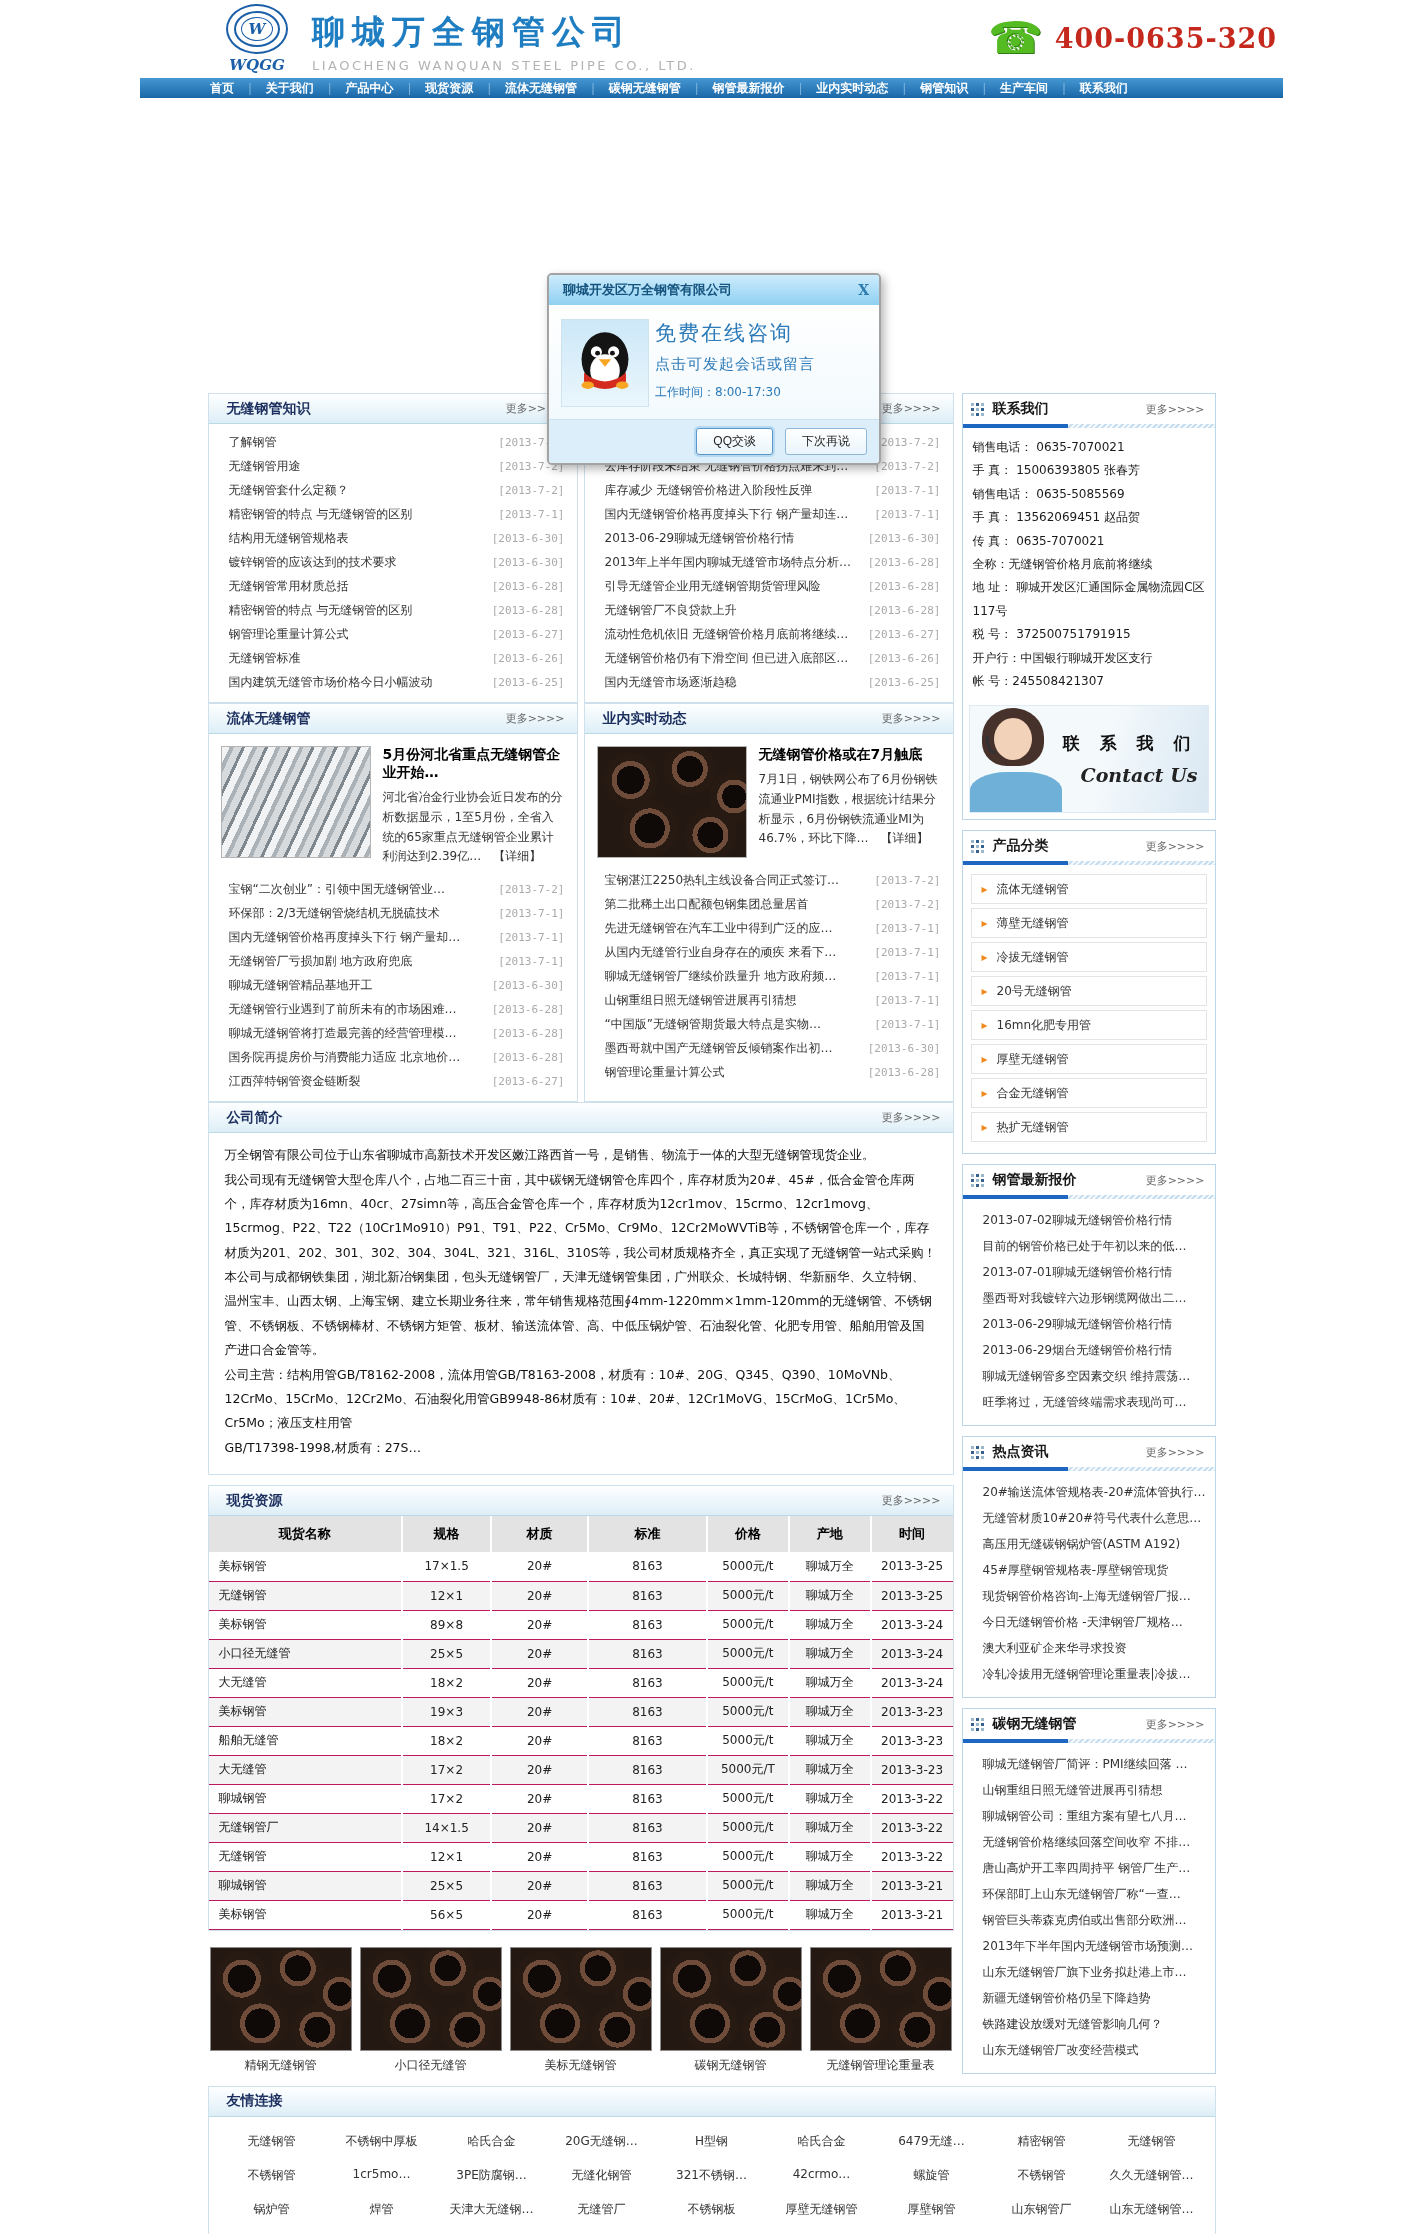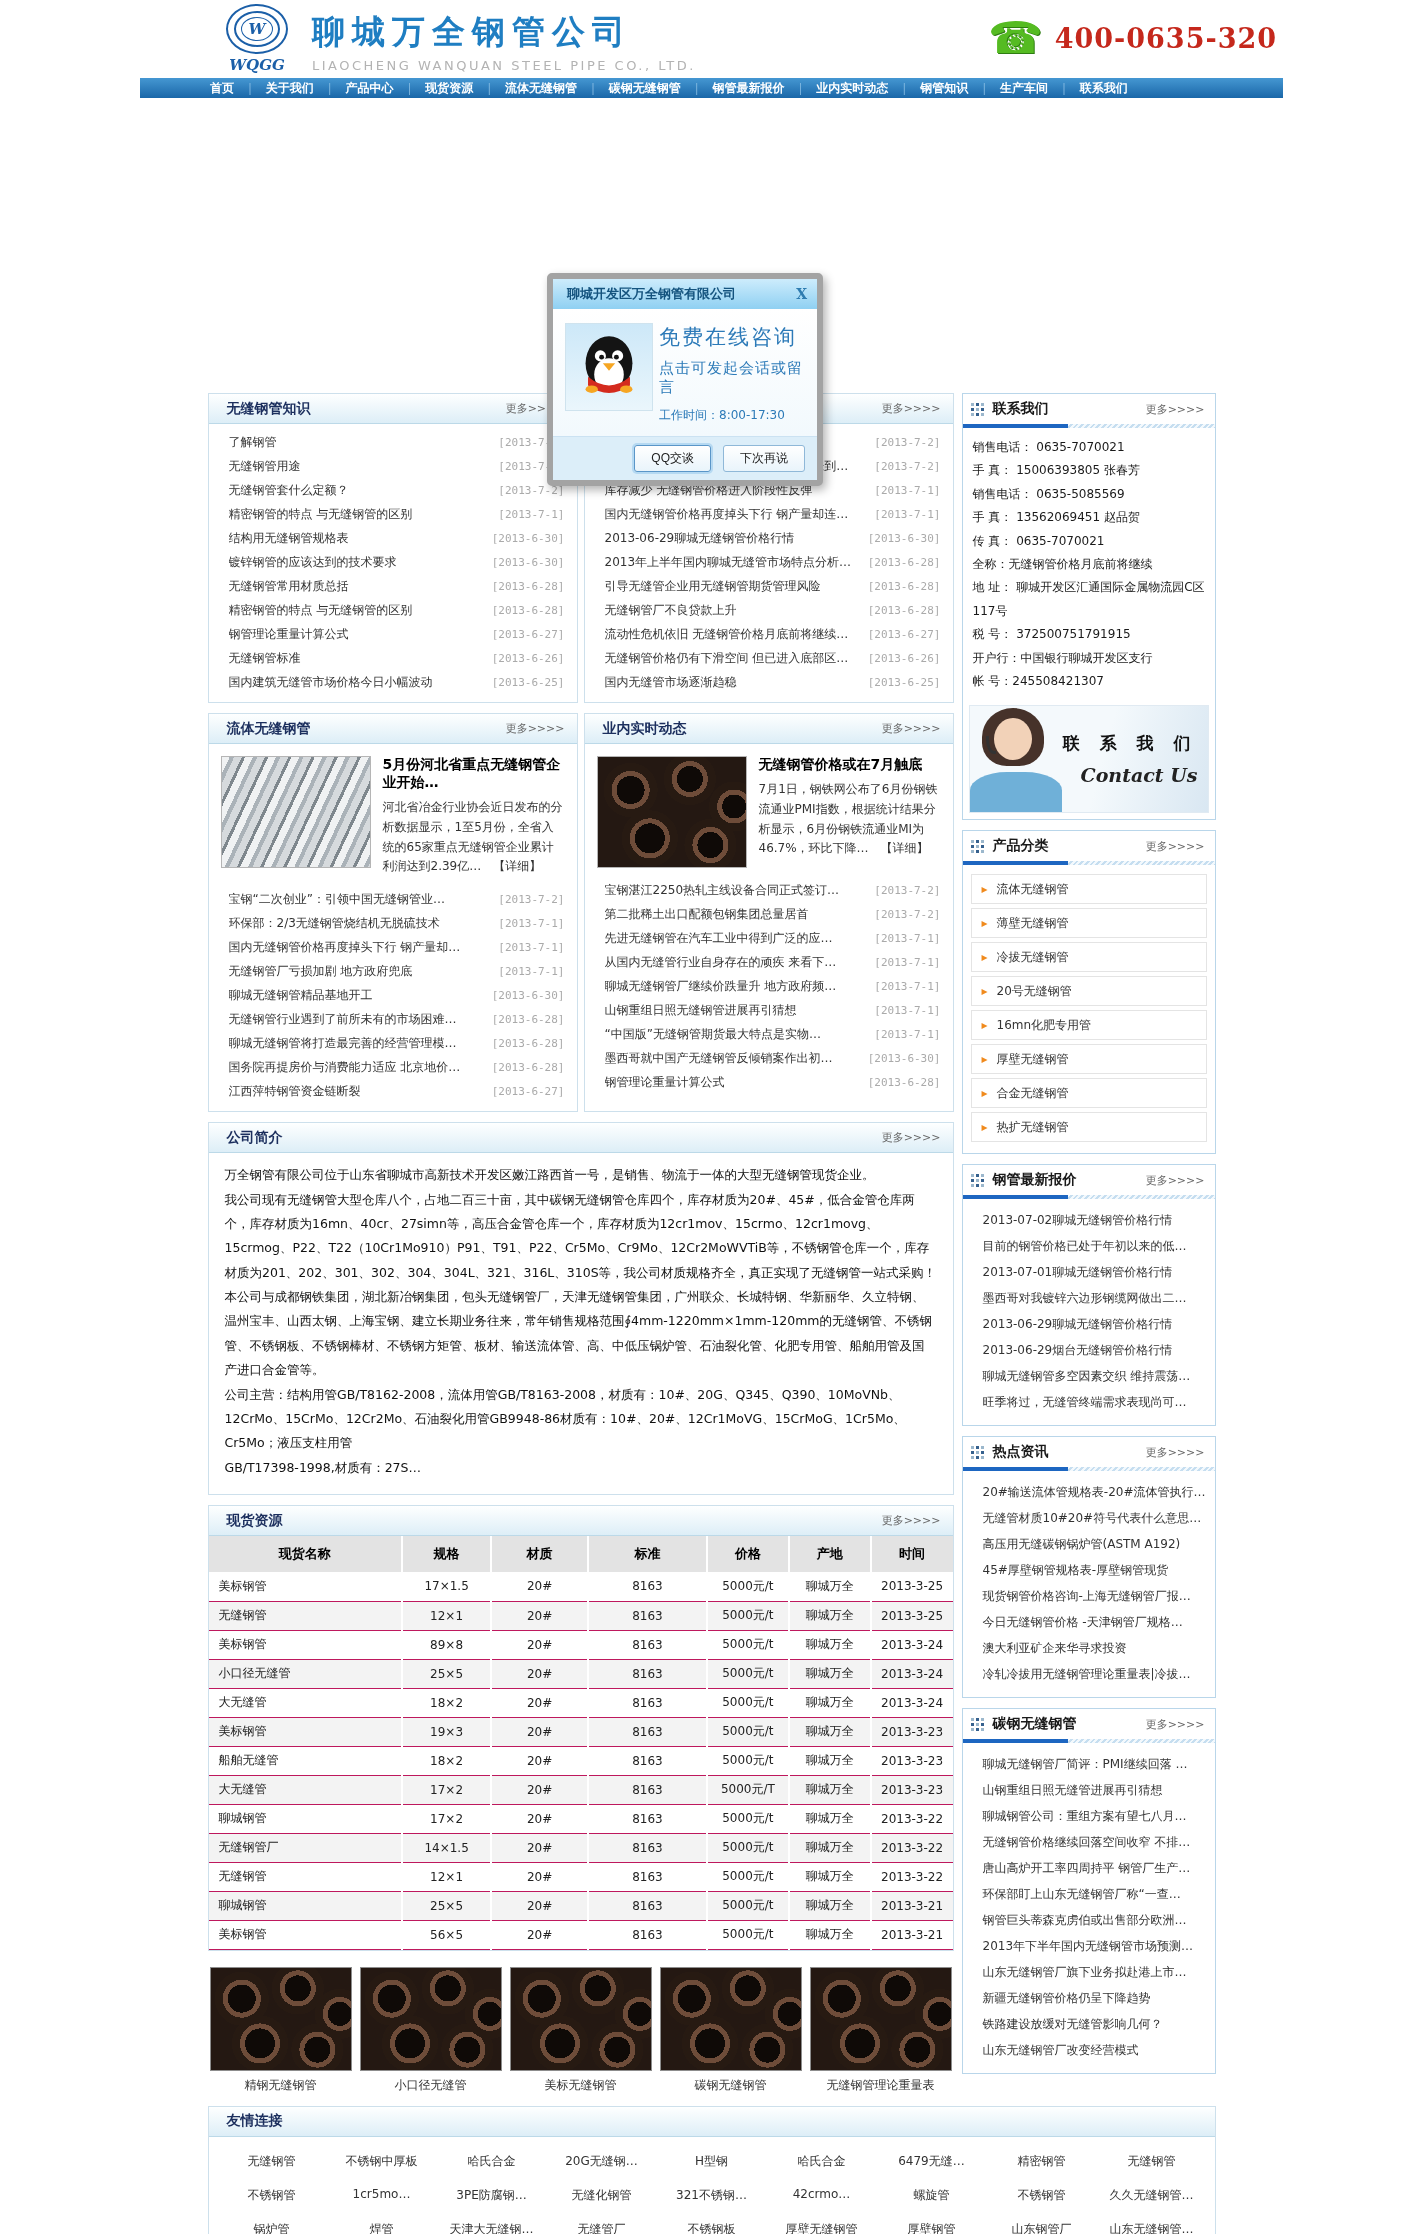--- a/index.html
+++ b/index.html
@@ -32,21 +32,21 @@
   .main { width:1008px; margin:0 auto; display:flex; gap:8px; align-items:flex-start; }
   .col-left { width:746px; }
   .col-right { width:254px; }
 
   
   .box { border:1px solid #cde0ec; background:#fff; margin-bottom:10px; }
   .box-head { height:30px; background:linear-gradient(#feffff,#ddeef7); border-bottom:1px solid #bcd9e8;
               display:flex; justify-content:space-between; align-items:center; padding:0 12px 0 18px; }
   .box-title { font-size:14px; font-weight:bold; color:#1c2f5e; }
   .more { font-size:11px; color:#666; cursor:pointer; white-space:nowrap; }
-  .two-col { display:flex; gap:6px; margin-bottom:10px; }
+  .two-col { display:flex; gap:6px; }
   .two-col .box { width:370px; margin-bottom:0; }
 
   .news-list { padding:6px 0 8px; }
   .r { display:flex; justify-content:space-between; align-items:center; height:24px; padding:0 12px 0 20px; font-size:12px; color:#333; }
   .r .t { white-space:nowrap; overflow:hidden; text-overflow:ellipsis; max-width:76%; cursor:pointer; }
   .r .d { color:#aaa; font-size:11px; font-family:"DejaVu Sans Mono",monospace; }
 
   .feature { display:flex; gap:12px; padding:12px 12px 4px; }
   .thumb { width:150px; height:112px; flex:none; border:1px solid #b5b5b5; }
   .pipes-silver { background:repeating-linear-gradient(115deg,#f0f2f3 0 7px,#aab2b8 7px 11px,#d6dadd 11px 18px,#7e878d 18px 21px); }
@@ -99,21 +99,21 @@
   .cb-mic  { position:absolute; left:16px; top:30px; width:10px; height:18px; border-left:3px solid #333; border-bottom:3px solid #333; border-radius:0 0 0 80%; }
   .cb-cn { position:absolute; right:10px; top:26px; font-family:"DejaVu Serif",serif; font-weight:bold; font-size:17px; letter-spacing:7px; color:#111; }
   .cb-en { position:absolute; right:10px; top:58px; font-family:"DejaVu Serif",serif; font-style:italic; font-weight:bold; font-size:19px; color:#222; }
   .cat-list { padding:5px 0 7px; }
   .cat { height:30px; display:flex; align-items:center; margin:4px 8px; border:1px solid #e4e4e4; font-size:12px; color:#333; padding-left:10px; cursor:pointer; }
   .cat::before { content:"▸"; color:#f08a1d; margin-right:9px; font-size:12px; }
   .slist { padding:8px 6px 10px; }
   .sr { height:26px; line-height:26px; font-size:12px; color:#333; padding-left:14px; white-space:nowrap; overflow:hidden; text-overflow:ellipsis; cursor:pointer; }
 
   
-  .qq { position:absolute; left:547px; top:273px; width:276px; border:6px solid #a3a3a3; border-radius:5px;
+  .qq { position:absolute; left:547px; top:273px; width:334px; border:2px solid #a3a3a3; border-radius:5px;
         box-shadow:3px 4px 10px rgba(0,0,0,.3); background:#fff; overflow:hidden; z-index:50; }
   .qq-head { height:30px; background:linear-gradient(#cdecfc,#8fd0f2); display:flex; justify-content:space-between; align-items:center;
              padding:0 10px 0 14px; font-size:13px; font-weight:bold; color:#14537e; }
   .qq-x { color:#2e7cb0; font-weight:bold; font-size:14px; cursor:pointer; font-family:"DejaVu Serif",serif; }
   .qq-body { display:flex; padding:14px 12px 12px; gap:6px; background:linear-gradient(#ffffff,#f2f9fd); }
   .qq-avatar { width:88px; height:88px; flex:none; border:1px solid #cfe3ee; background:linear-gradient(#cde8f8,#eaf6fc); display:flex; align-items:center; justify-content:center; }
   .qq-h { font-size:21px; color:#2c7ab8; letter-spacing:2px; }
   .qq-sub { font-size:15px; color:#2c7ab8; margin-top:8px; letter-spacing:1px; }
   .qq-hours { font-size:12px; color:#2c7ab8; margin-top:10px; }
   .qq-foot { background:#dceef9; border-top:1px solid #cbe2f2; padding:8px 12px; display:flex; justify-content:flex-end; gap:12px; }

